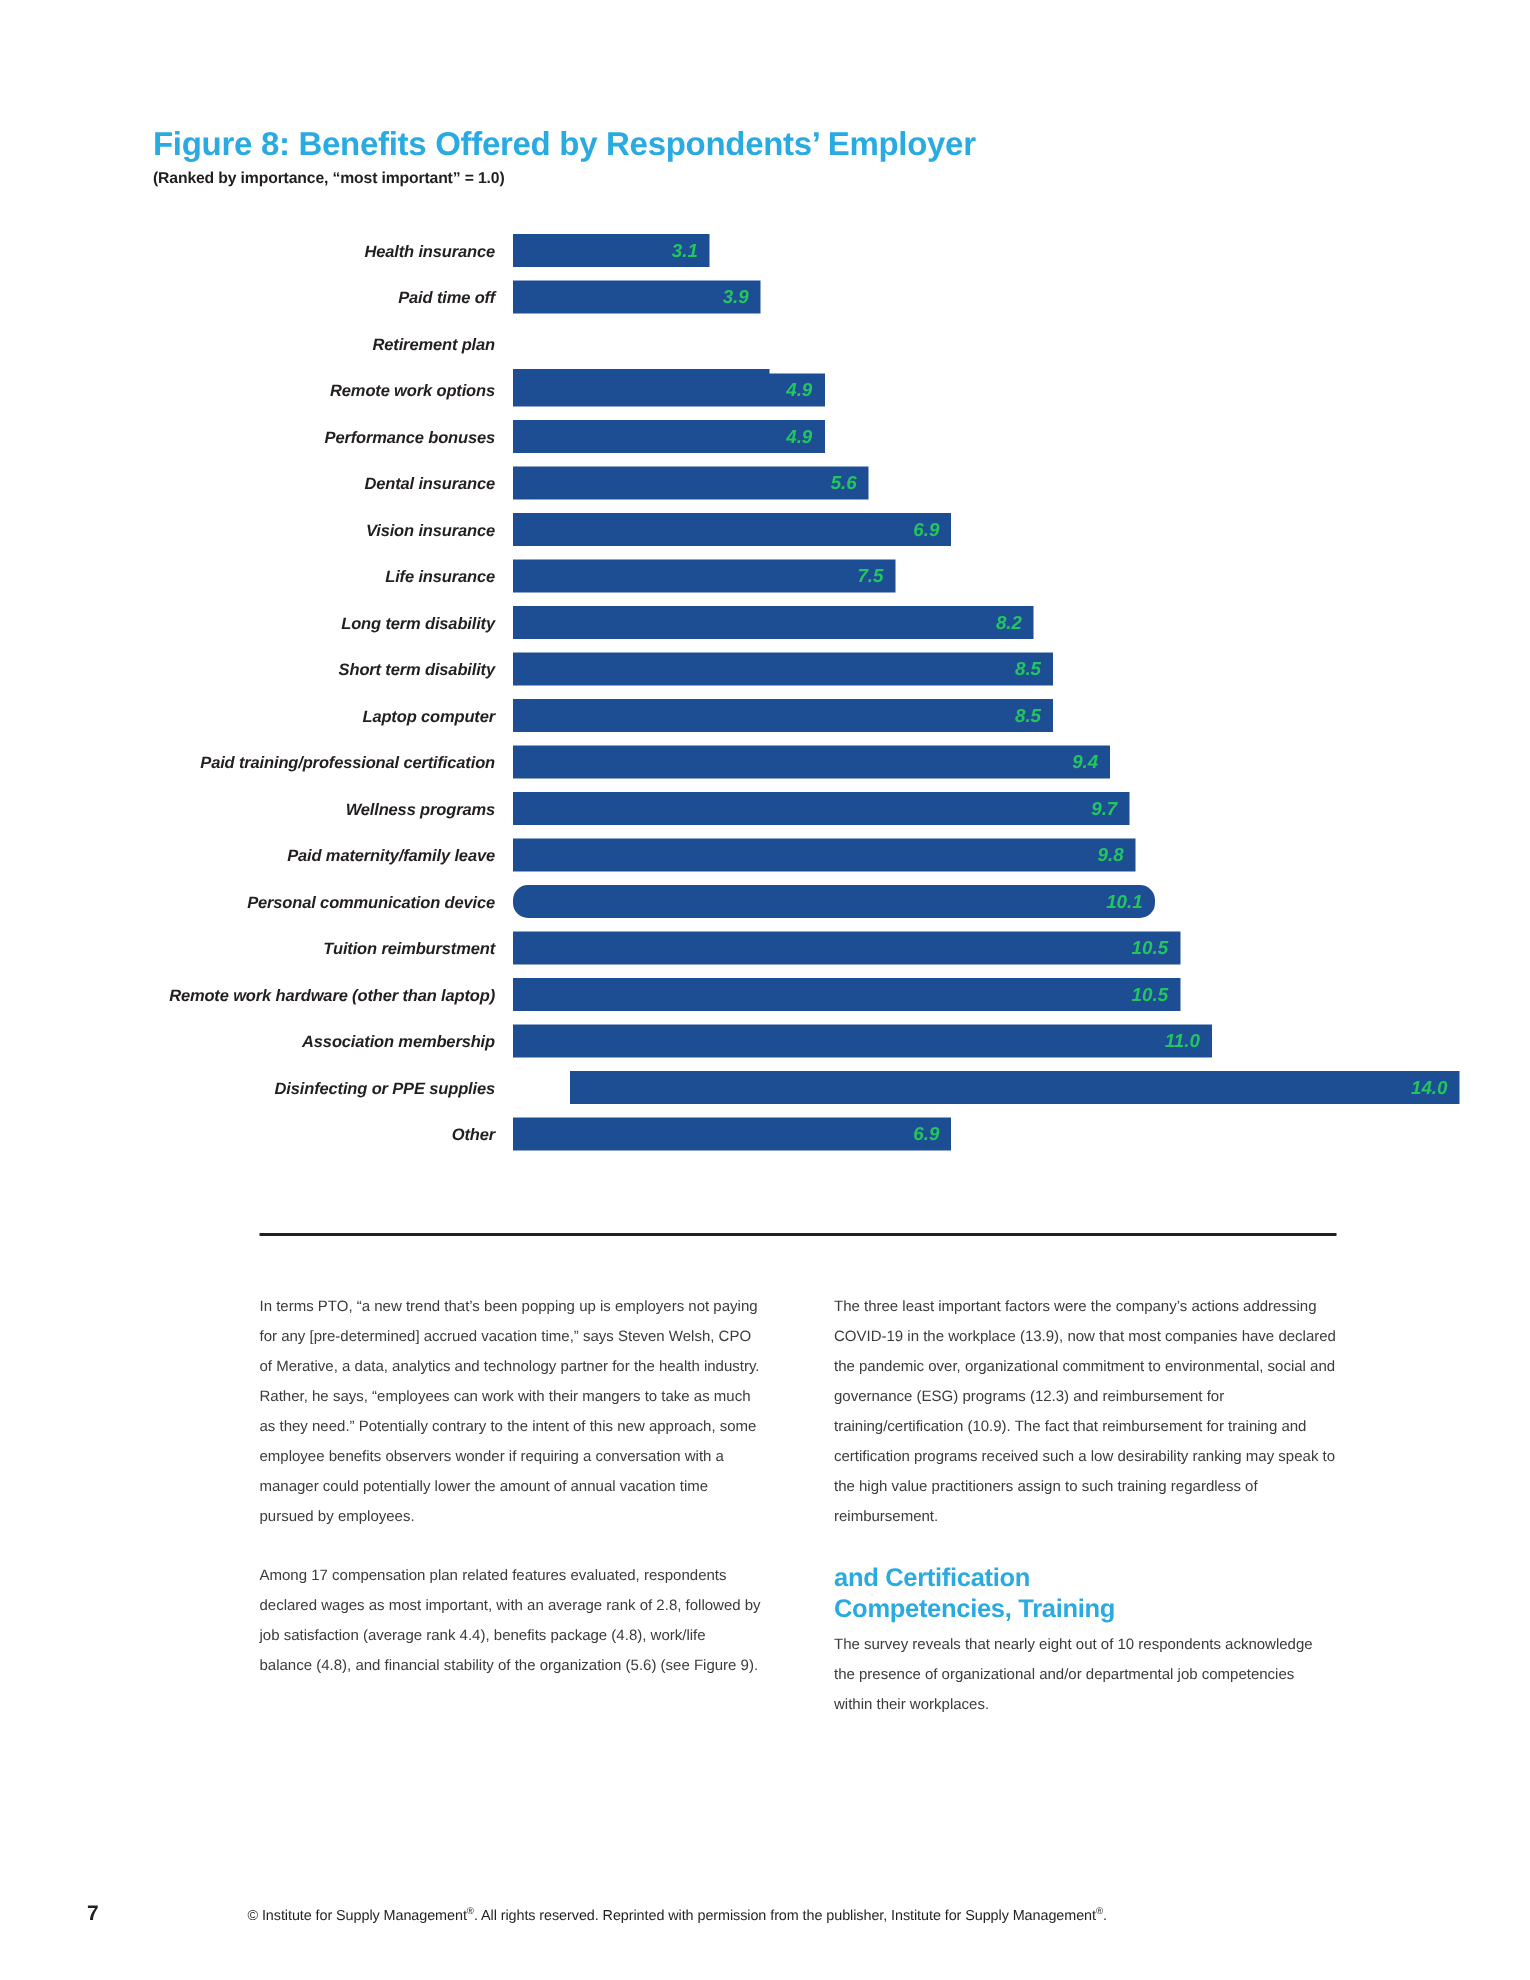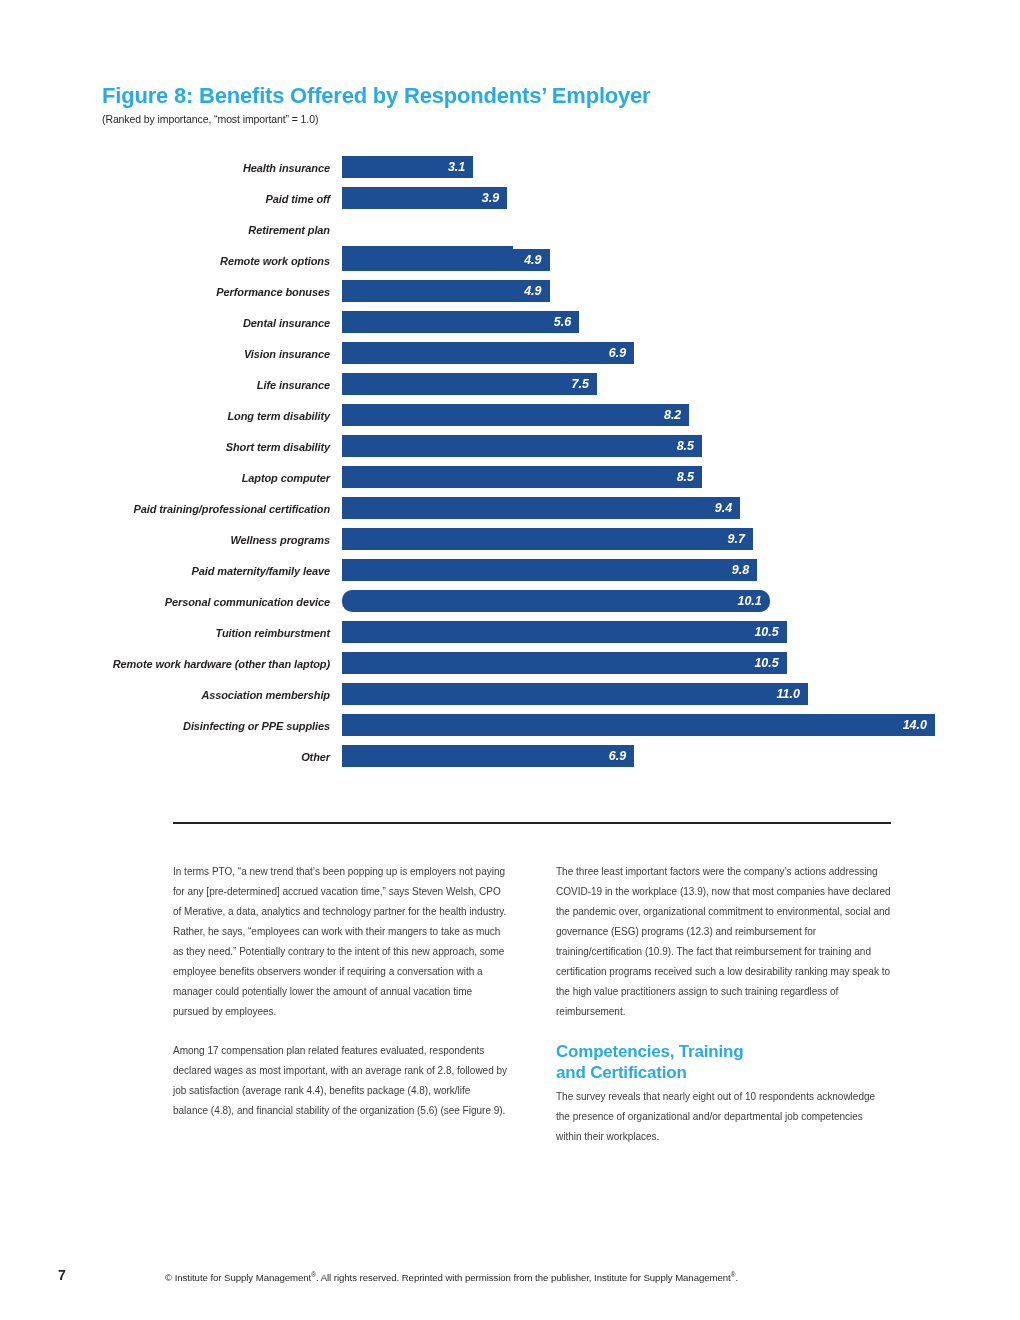--- a/index.html
+++ b/index.html
@@ -25,21 +25,21 @@
     font-weight: bold;
     letter-spacing: -0.2px;
     color: #29abe2;
     white-space: nowrap;
   }
   #figure-subtitle {
     position: absolute;
     left: 102px;
     top: 113px;
     font-size: 10.5px;
-    font-weight: normal;
+    font-weight: bold;
     letter-spacing: -0.1px;
     color: #231f20;
     white-space: nowrap;
   }
 
   
   #chart {
     position: absolute;
     left: 0px;
     top: 156px;
@@ -72,21 +72,21 @@
     background: #1d4e93;
     position: relative;
     box-sizing: border-box;
   }
   .bar-value {
     position: absolute;
     right: 8px;
     top: 2px;
     font-size: 12.5px;
     font-weight: bold;
-    color: #ffffff;
+    color: #22c55e;
     line-height: 18px;
     white-space: nowrap;
   }
 
   
   #divider {
     position: absolute;
     left: 173px;
     top: 822px;
     width: 718px;
@@ -292,21 +292,21 @@
       <div class="bar-label">Association membership</div>
       <div class="bar-track">
         <div class="bar-fill" style="width: 465.929px; background: rgb(29, 78, 147);">
           <span class="bar-value">11.0</span>
         </div>
       </div>
     </div>
     <div class="bar-row">
       <div class="bar-label">Disinfecting or PPE supplies</div>
       <div class="bar-track">
-        <div class="bar-fill" style="width: 593px; background: rgb(29, 78, 147);">
+        <div class="bar-fill" style="width: 593px; background: rgb(29, 78, 147); margin-left: 38px;">
           <span class="bar-value">14.0</span>
         </div>
       </div>
     </div>
     <div class="bar-row">
       <div class="bar-label">Other</div>
       <div class="bar-track">
         <div class="bar-fill" style="width: 292.264px; background: rgb(29, 78, 147);">
           <span class="bar-value">6.9</span>
         </div>
@@ -317,22 +317,22 @@
 <div id="divider"></div>
 
 <div id="body-columns">
   <div class="col">
     <p class="para">In terms PTO, “a new trend that’s been popping up is employers not paying for any [pre-determined] accrued vacation time,” says Steven Welsh, CPO of Merative, a data, analytics and technology partner for the health industry. Rather, he says, “employees can work with their mangers to take as much as they need.” Potentially contrary to the intent of this new approach, some employee benefits observers wonder if requiring a conversation with a manager could potentially lower the amount of annual vacation time pursued by employees.</p>
     <p class="para">Among 17 compensation plan related features evaluated, respondents declared wages as most important, with an average rank of 2.8, followed by job satisfaction (average rank 4.4), benefits package (4.8), work/life balance (4.8), and financial stability of the organization (5.6) (see Figure 9).</p>
   </div>
   <div class="col">
     <p class="para">The three least important factors were the company’s actions addressing COVID-19 in the workplace (13.9), now that most companies have declared the pandemic over, organizational commitment to environmental, social and governance (ESG) programs (12.3) and reimbursement for training/certification (10.9). The fact that reimbursement for training and certification programs received such a low desirability ranking may speak to the high value practitioners assign to such training regardless of reimbursement.</p>
     <div class="section-head">
+      <span class="l2">and Certification</span>
       <span class="l2">Competencies, Training</span>
-      <span class="l2">and Certification</span>
     </div>
     <p class="para">The survey reveals that nearly eight out of 10 respondents acknowledge the presence of organizational and/or departmental job competencies within their workplaces.</p>
   </div>
 </div>
 
 <div id="page-number">7</div>
 <div id="copyright">
   <span>© Institute for Supply Management</span><sup class="reg">®</sup><span>. All rights reserved. Reprinted with permission from the publisher, Institute for Supply Management</span><sup class="reg">®</sup><span>.</span>
 </div>
 

